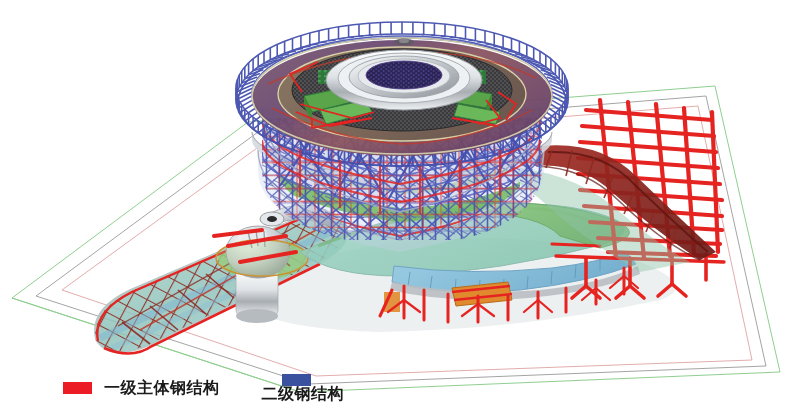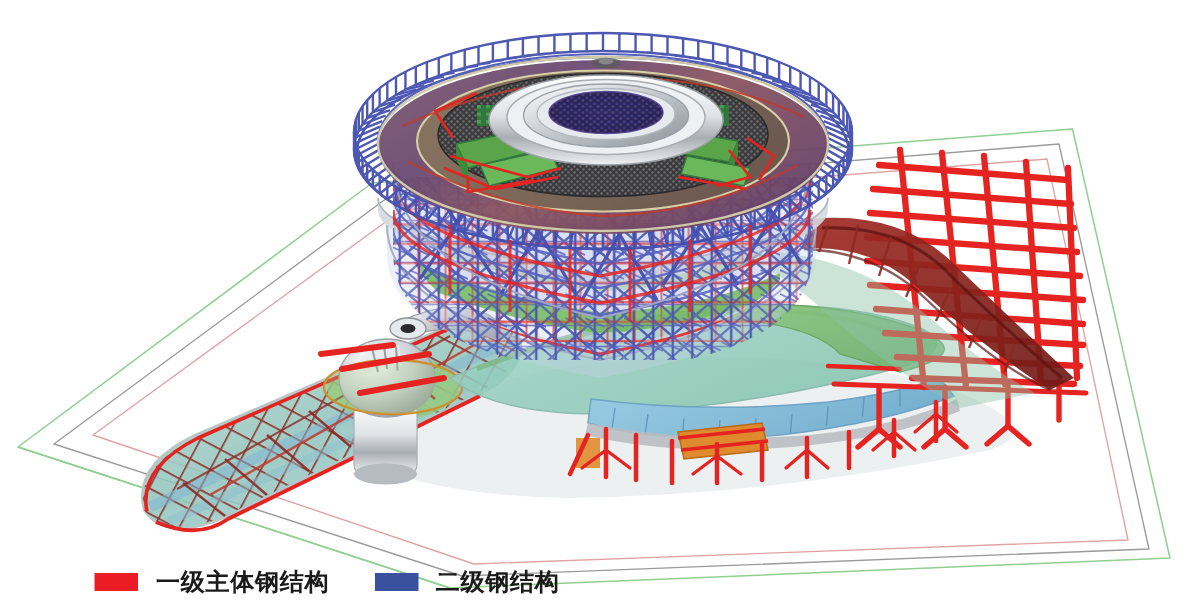--- a/index.html
+++ b/index.html
@@ -7,21 +7,21 @@
   body{width:800px;height:408px;overflow:hidden;
        font-family:"Liberation Sans","DejaVu Sans",sans-serif;}
   #stage{position:relative;width:800px;height:335px;background:#ffffff;}
   #model{position:absolute;left:0;top:0;width:800px;height:408px;}
 
   
   #legend{position:absolute;left:0;top:368px;width:800px;height:40px;
           display:flex;align-items:center;}
   .legend-item{display:flex;align-items:center;}
   .legend-item.first{margin-left:63px;}
-  .legend-item.second{margin-left:30px;}
+  .legend-item.second{margin-left:30px;flex-direction:column;}
   .swatch{width:29px;height:12px;display:block;}
   .swatch.red{background:#eb1c24;}
   .swatch.blue{background:#3a51a0;}
   .legend-label{margin-left:12px;font-size:16px;font-weight:700;color:#1a1a1a;
                 letter-spacing:.5px;line-height:1;white-space:nowrap;
                 font-family:"DejaVu Sans","Liberation Sans",sans-serif;}
 </style>
 </head>
 <body>
 

